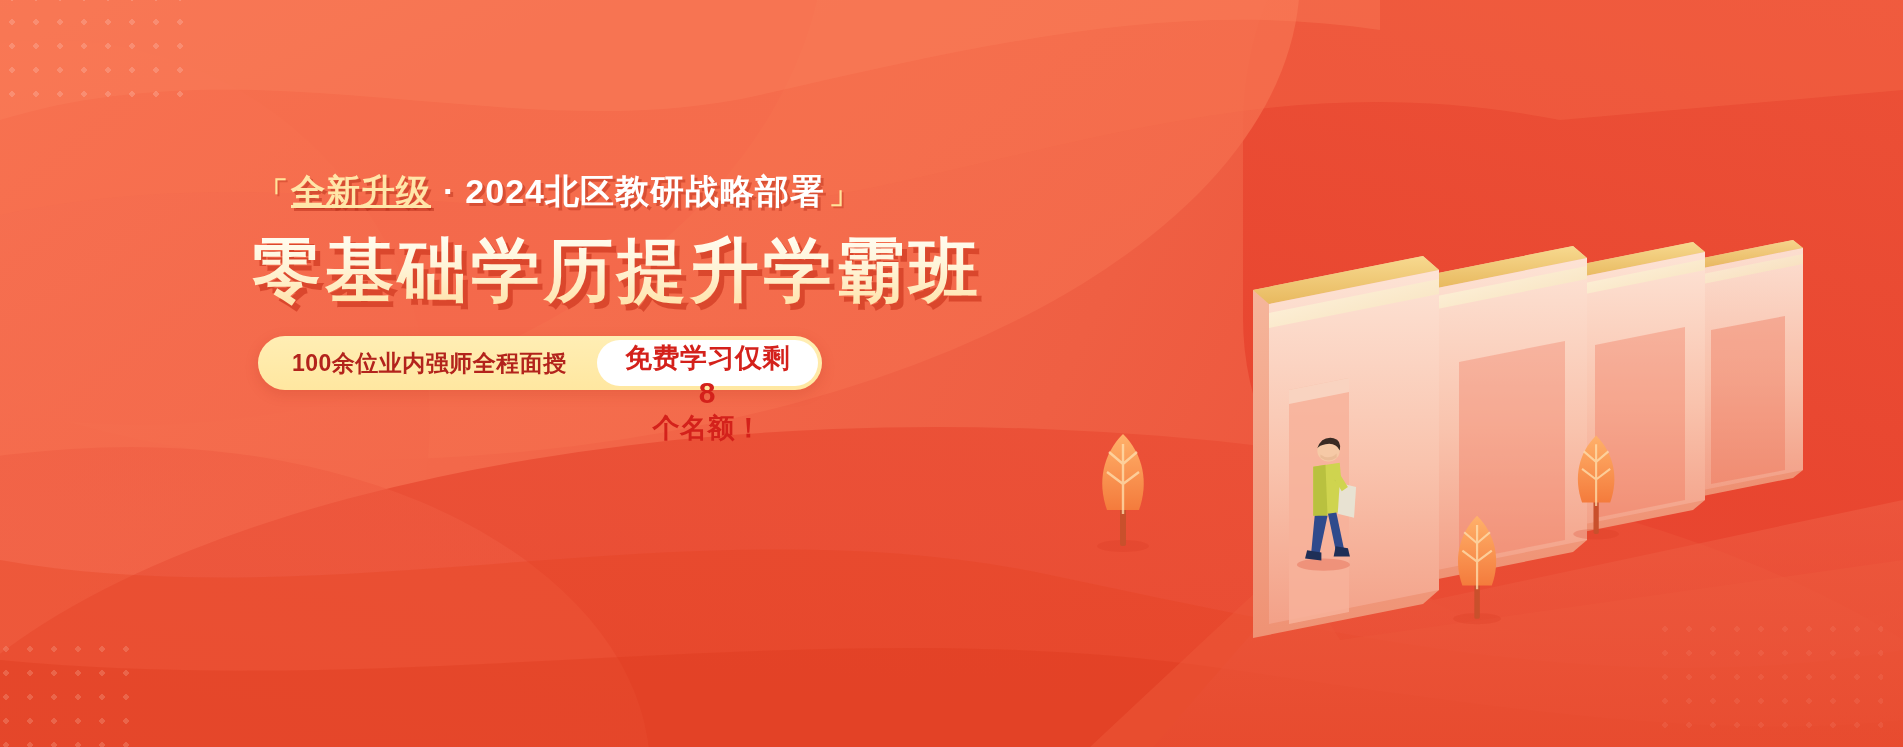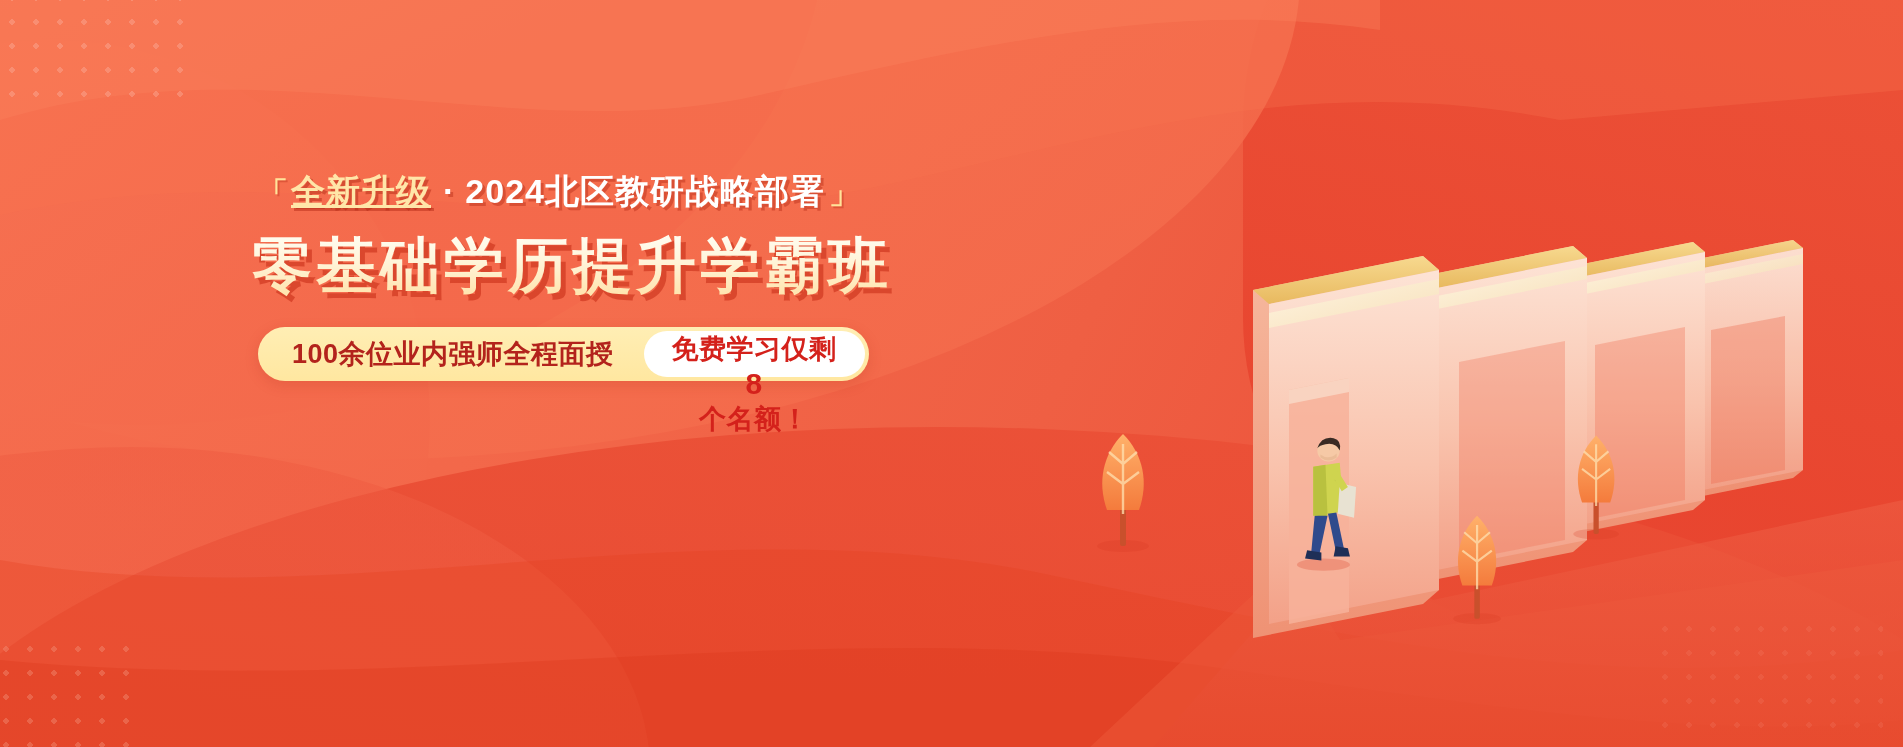--- a/index.html
+++ b/index.html
@@ -99,41 +99,41 @@
     color:#ffffff;
     text-shadow:3px 3px 0 rgba(176,38,18,.40);
     margin-top:34px;
   }
   .sub-dot{
     color:#ffffff;margin:0 10px;
     text-shadow:3px 3px 0 rgba(176,38,18,.40);
   }
 
   .headline{
-    font-size:60px;font-weight:900;letter-spacing:4px;white-space:nowrap;
+    font-size:69px;font-weight:900;letter-spacing:4px;white-space:nowrap;
     line-height:1.05;margin:0 0 30px -6px;
     background:linear-gradient(180deg,#fffdf2 0%,#fff4d8 45%,#ffe3ab 100%);
     -webkit-background-clip:text;background-clip:text;color:transparent;
     -webkit-text-fill-color:transparent;
     filter:drop-shadow(5px 6px 0 rgba(196,42,20,.55));
     font-family:"DejaVu Sans","Liberation Sans",sans-serif;
   }
 
   .badge-row{
     display:inline-flex;align-items:stretch;
     background:linear-gradient(180deg,#ffeeb4 0%,#ffe7a0 100%);
     border-radius:999px;
     padding:0;
     box-shadow:0 4px 14px rgba(170,40,20,.18);
     height:54px;
   }
   .badge-left{
     display:flex;align-items:center;
     padding:0 30px 0 34px;
-    font-size:27px;font-weight:700;letter-spacing:.5px;
+    font-size:23px;font-weight:700;letter-spacing:.5px;
     color:#b3231c;white-space:nowrap;
   }
   .badge-right{
     display:flex;align-items:center;
     background:#ffffff;border-radius:999px;
     margin:4px 4px 4px 0;
     padding:0 28px;
     font-size:27px;font-weight:800;letter-spacing:.5px;
     color:#d4211b;white-space:nowrap;flex-direction:column;
   }

